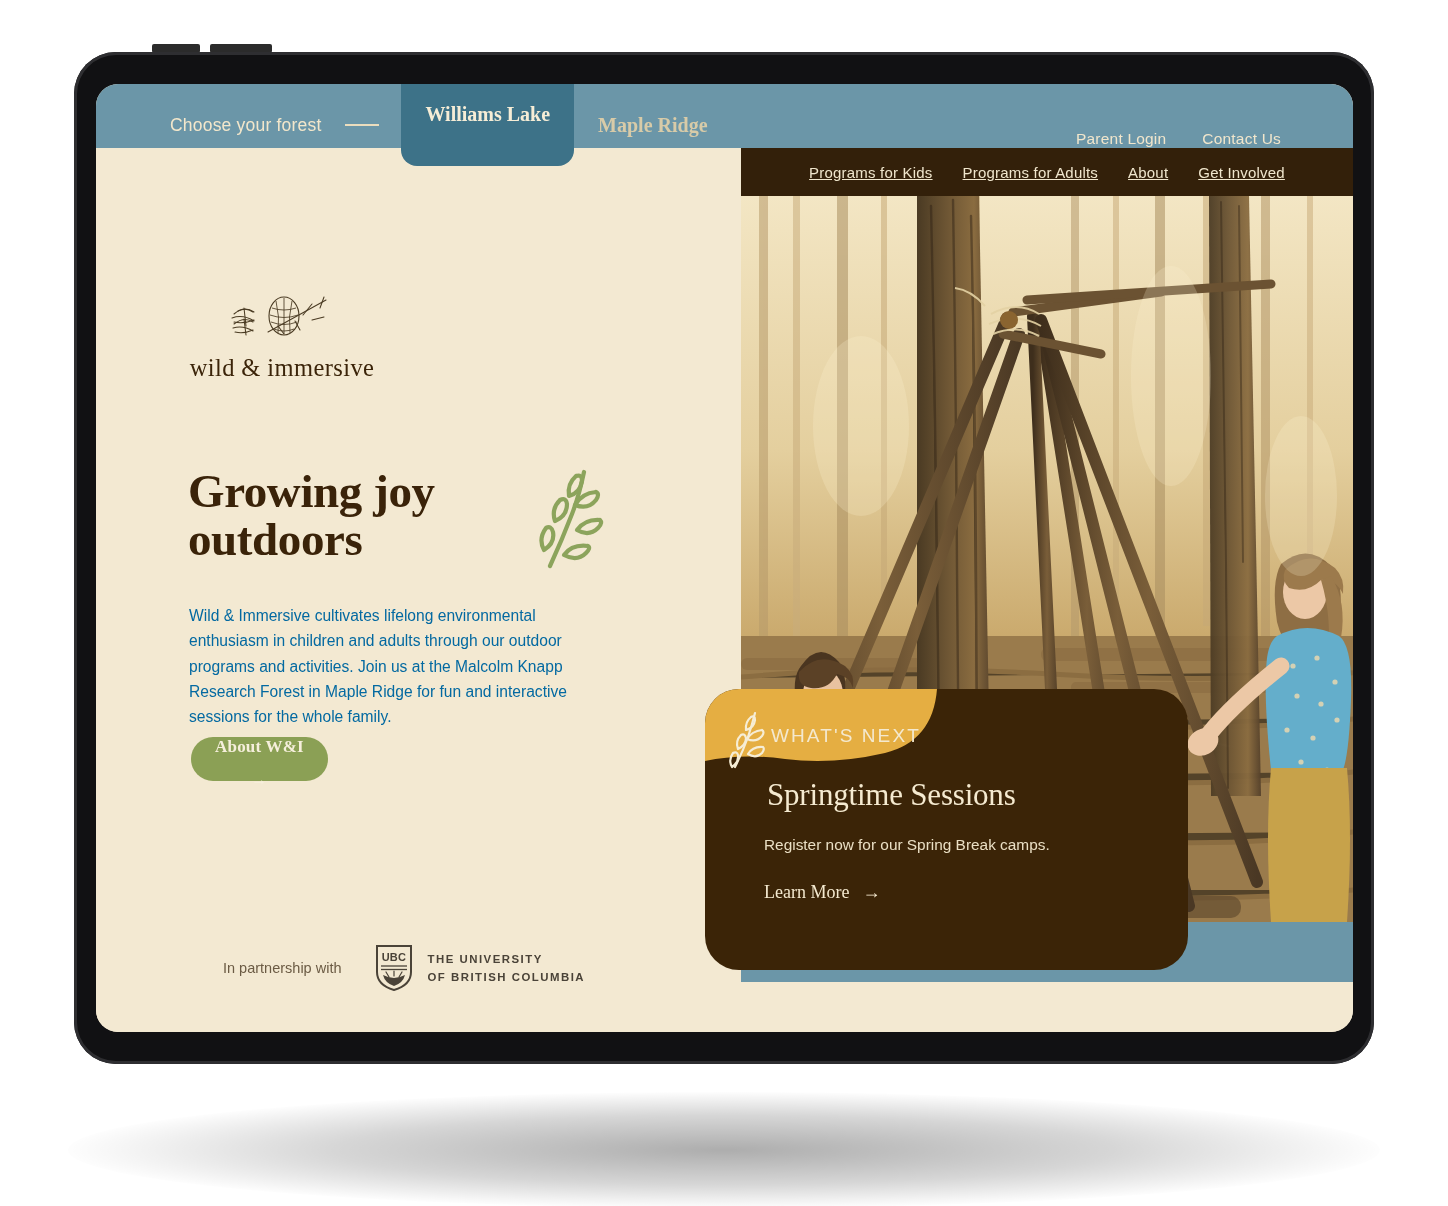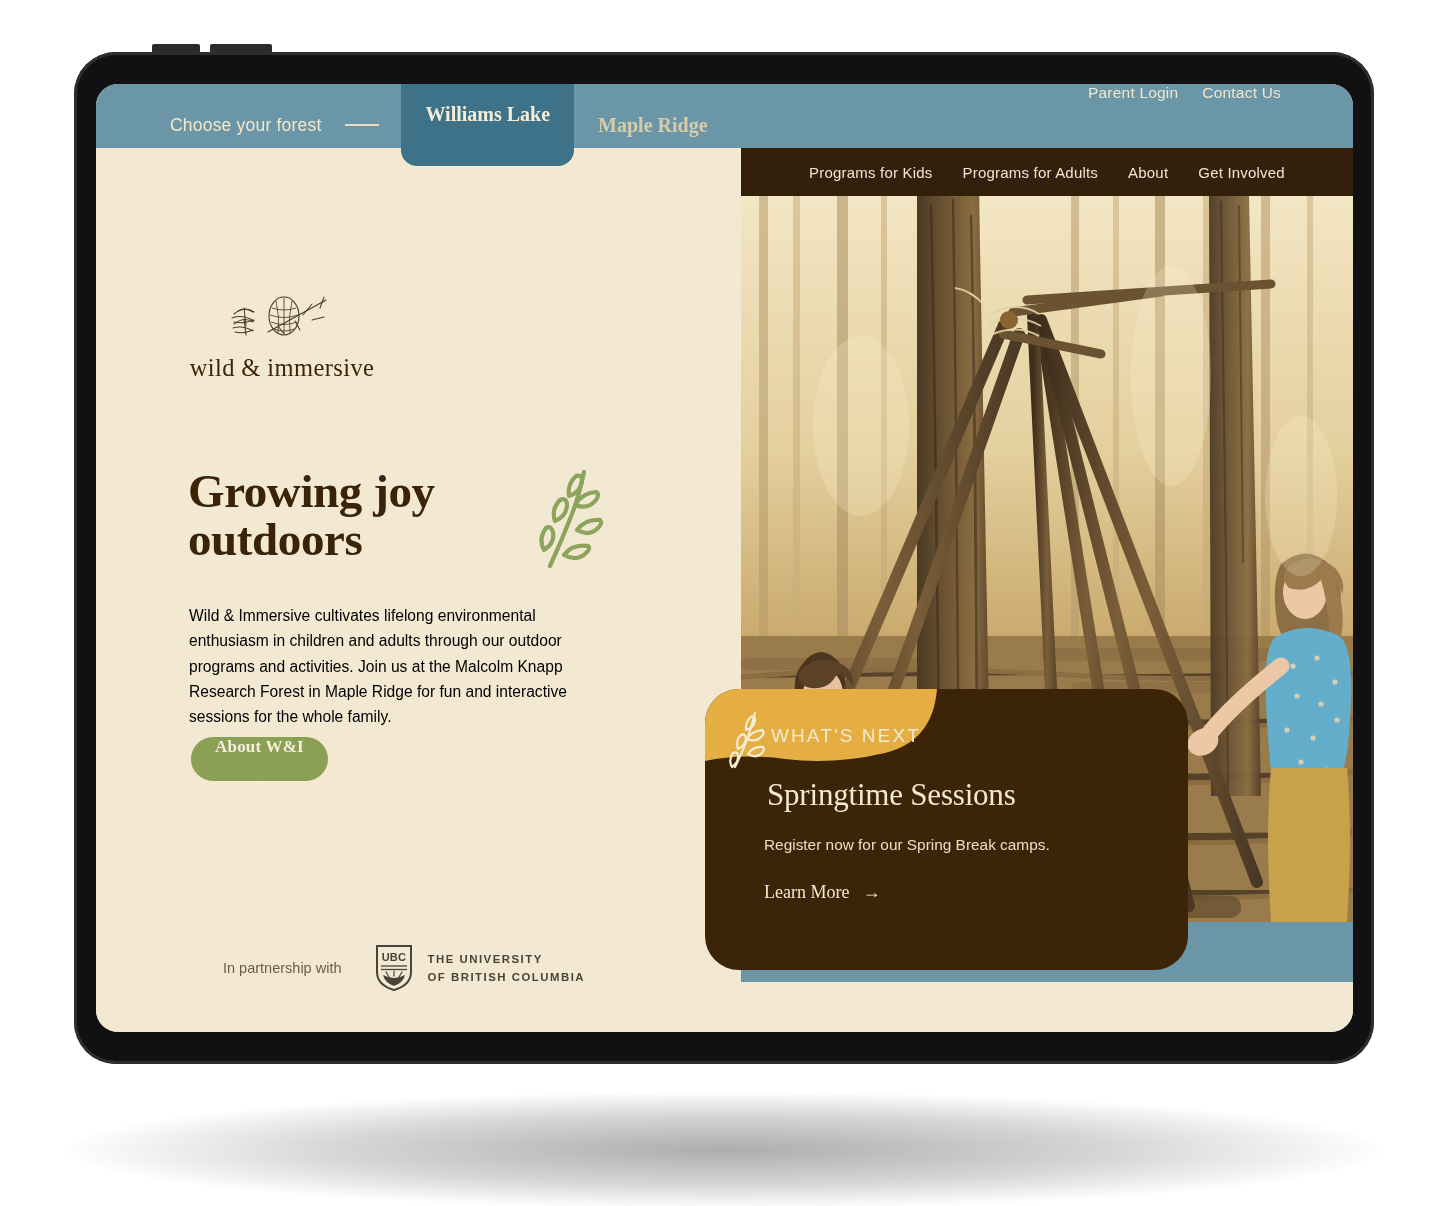--- a/index.html
+++ b/index.html
@@ -56,21 +56,21 @@
     cursor:pointer;
   }
   .forest-tab.active{
     background:#3D7288; color:#F6EDD6;
     height:82px; align-items:flex-start; padding-top:19px;
     border-radius:0 0 16px 16px;
     position:relative; z-index:4;
   }
   .toplinks{
     position:absolute; right:72px; top:0; height:64px;
-    display:flex; align-items:flex-start; gap:24px;
+    display:flex; align-items:flex-end; gap:36px;
   }
   .toplink{ font-size:15.5px; color:#F1E6CC; cursor:pointer; letter-spacing:.2px; }
 
   
   .leftpanel{
     position:absolute; left:0; top:64px; width:645px; height:884px;
     background:#F3E9D2;
   }
   .logo-wrap{ position:absolute; left:86px; top:142px; width:200px; }
   .logo-mark{ width:150px; height:58px; display:block; margin:0 auto 6px 26px; }
@@ -81,21 +81,21 @@
 
   .headline{
     position:absolute; left:92px; top:320px; width:420px;
     font-family:"Liberation Serif", serif; font-weight:700;
     font-size:47px; line-height:1.02; color:#3A2309; letter-spacing:-.4px;
   }
   .sprig{ position:absolute; left:440px; top:312px; width:70px; height:110px; }
 
   .lede{
     position:absolute; left:93px; top:455px; width:392px;
-    font-size:15.6px; line-height:1.62; color:#000000;
+    font-size:15.6px; line-height:1.62; color:#0369a1;
   }
 
   .cta{
     position:absolute; left:95px; top:589px;
     background:#8BA055; color:#F6EFDC;
     border:none; border-radius:24px;
     height:44px; padding:0 24px;
     display:flex; align-items:center; gap:14px;
     font-family:"Liberation Serif", serif; font-weight:700;
     font-size:17px; cursor:pointer; letter-spacing:.2px;flex-direction:column;
@@ -112,21 +112,21 @@
     font-size:11.4px; color:#4A4338; line-height:1.58;
     letter-spacing:1.5px; font-weight:700; white-space:nowrap;
   }
 
   
   .rightcol{ position:absolute; left:645px; top:64px; width:612px; height:884px; }
   .brownnav{
     position:absolute; left:0; top:0; width:100%; height:48px;
     background:#33200A; display:flex; align-items:center; justify-content:center; gap:30px;
   }
-  .brownnav a{ font-size:15px; color:#F0E6CD; cursor:pointer; letter-spacing:.2px; }
+  .brownnav a{ font-size:15px; color:#F0E6CD; cursor:pointer; letter-spacing:.2px;text-decoration:underline; }
 
   .photo{
     position:absolute; left:0; top:48px; width:100%; height:726px;
     overflow:hidden; background:#9A7A46;
   }
   .carousel{
     position:absolute; left:0; top:774px; width:100%; height:60px;
     background:#6B96A8; display:flex; align-items:center; justify-content:center; gap:56px;
   }
   .car-arrow{ color:#F3E5C4; font-size:22px; cursor:pointer; line-height:1; }

